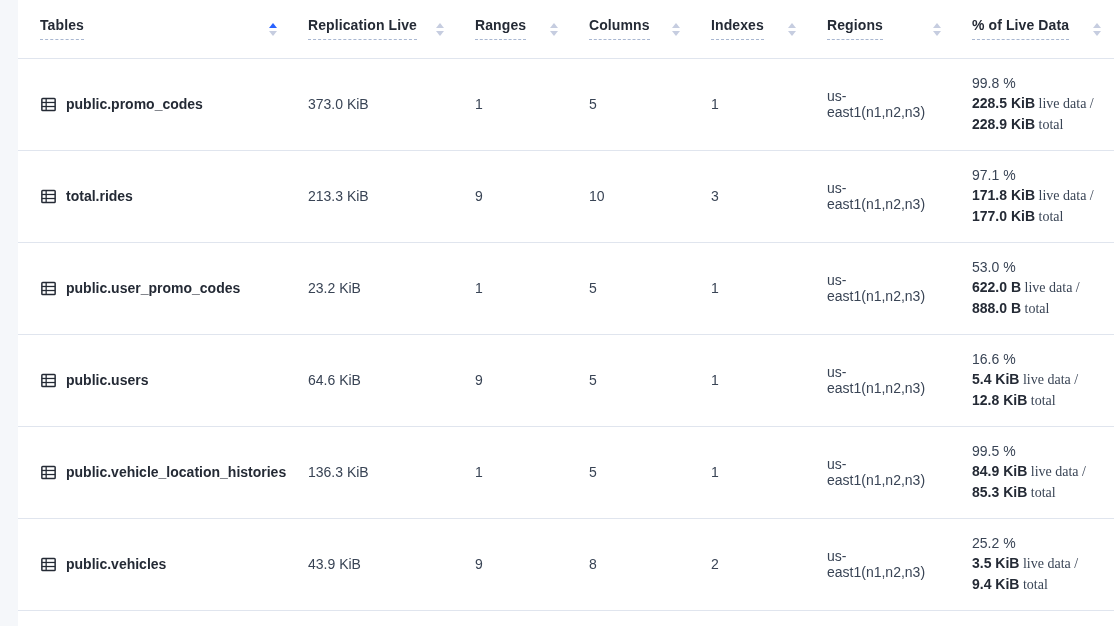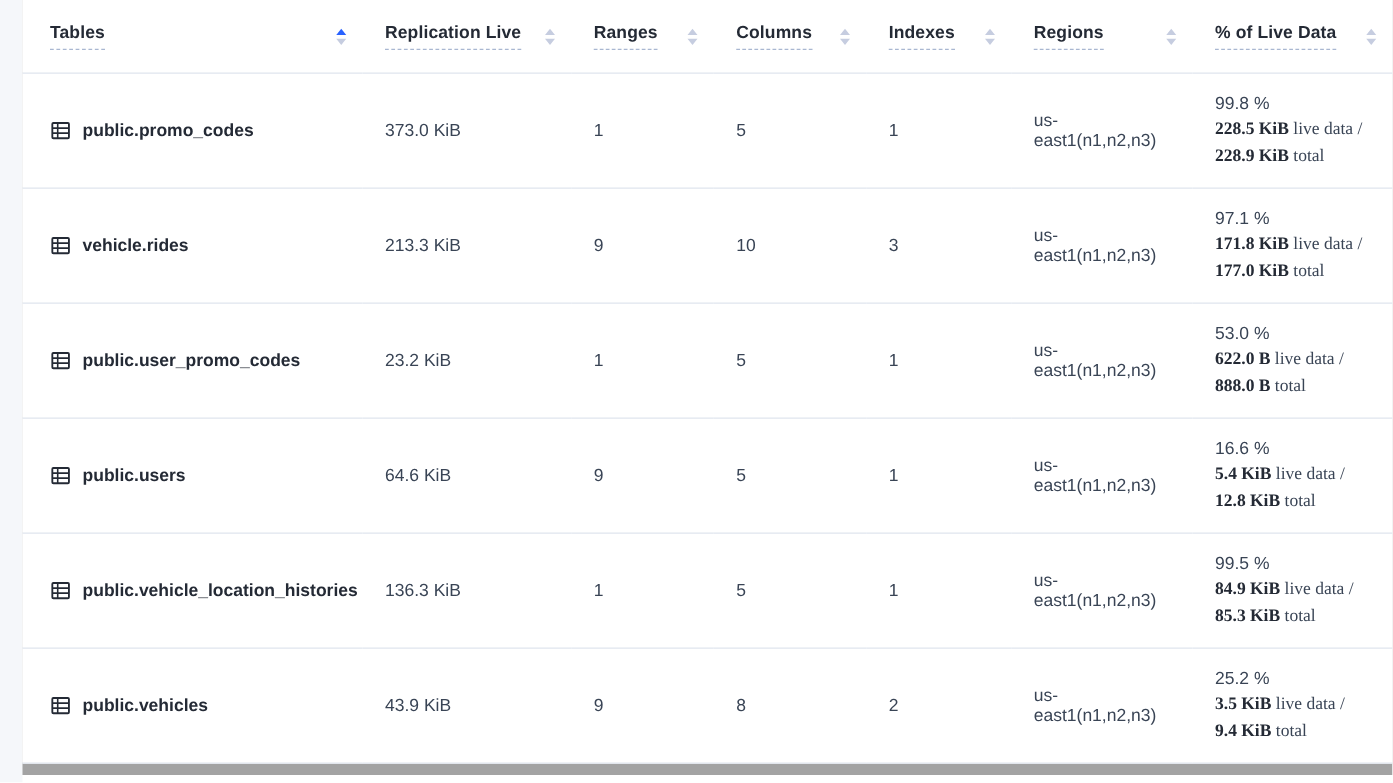--- a/index.html
+++ b/index.html
@@ -3,21 +3,21 @@
 <meta charset="utf-8">
 <style>
   * { box-sizing: border-box; }
   html, body {
     margin: 0; padding: 0;
     width: 1114px; height: 626px;
     background: #ffffff;
     font-family: "Liberation Sans", sans-serif;
     overflow: hidden;
   }
-  .page { position: relative; width: 1114px; height: 620px; background:#a3a3a3;padding-left:24px; }
+  .page { position: relative; width: 1114px; height: 518px; background:#a3a3a3;padding-left:24px; }
   .left-strip {
     position: absolute; left: 0; top: 0;
     width: 18px; height: 626px;
     background: #f5f7fa;
   }
   .table-panel { position: absolute; left: 18px; top: 0; width: 1096px; background:#ffffff; }
   table.db-tables {
     width: 1096px;
     border-collapse: collapse;
     table-layout: fixed;
@@ -73,21 +73,21 @@
   .name-wrap { display: flex; align-items: center; gap: 9px; }
   .table-icon { display: inline-flex; flex: 0 0 auto; }
   .tname {
     font-weight: 700;
     color: #242a35;
     font-size: 14px;
     cursor: pointer;
     white-space: nowrap;
   }
   .cell-live { line-height: 20px; padding-right: 6px; margin-top: 36px; }
-  .live-line b { font-weight: 700; color: #242a35; font-family: Liberation Serif, serif; }
+  .live-line b { font-weight: 700; color: #242a35; }
   .live-line span { font-weight: 400; color: #394455; font-family: Liberation Serif, serif; }
 </style>
 </head>
 <body>
 
 <div class="page">
   <div class="left-strip"></div>
   <div class="table-panel">
     <table class="db-tables">
       <colgroup>
@@ -196,21 +196,21 @@
     <td>
       <div class="name-wrap">
         <span class="table-icon">
           <svg width="17" height="17" viewBox="0 0 16 16" fill="none">
             <rect x="1.75" y="2.25" width="12.5" height="11.5" rx="0.8" stroke="#242a35" stroke-width="1.4"></rect>
             <line x1="5.8" y1="2.25" x2="5.8" y2="13.75" stroke="#242a35" stroke-width="1.2"></line>
             <line x1="1.75" y1="6.1" x2="14.25" y2="6.1" stroke="#242a35" stroke-width="1.2"></line>
             <line x1="1.75" y1="9.9" x2="14.25" y2="9.9" stroke="#242a35" stroke-width="1.2"></line>
           </svg>
         </span>
-        <span class="tname">vehicle.rides</span>
+        <span class="tname">total.rides</span>
       </div>
     </td>
     <td>213.3 KiB</td>
     <td>9</td>
     <td>10</td>
     <td>3</td>
     <td>us-east1(n1,n2,n3)</td>
     <td class="cell-live">
       <div class="live-line">97.1 %</div>
       <div class="live-line"><b>171.8 KiB</b><span> live data /</span></div>

